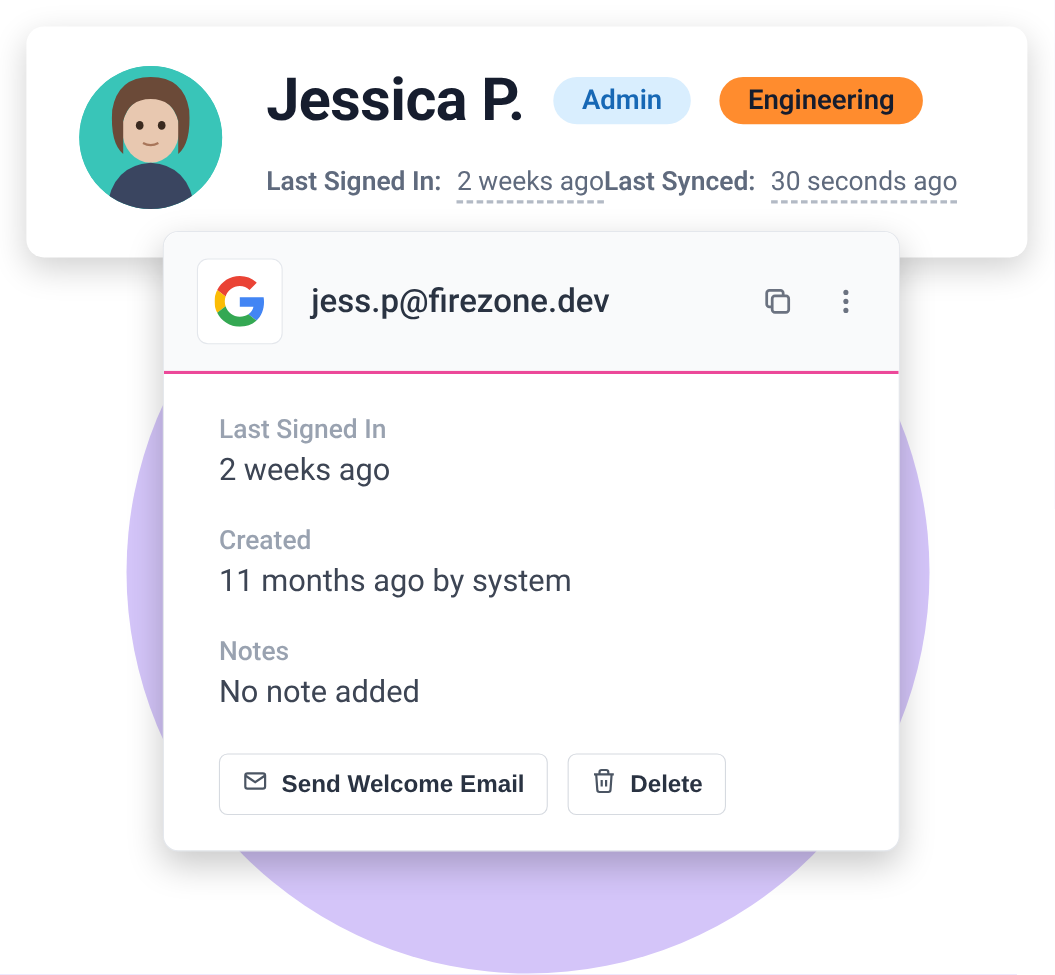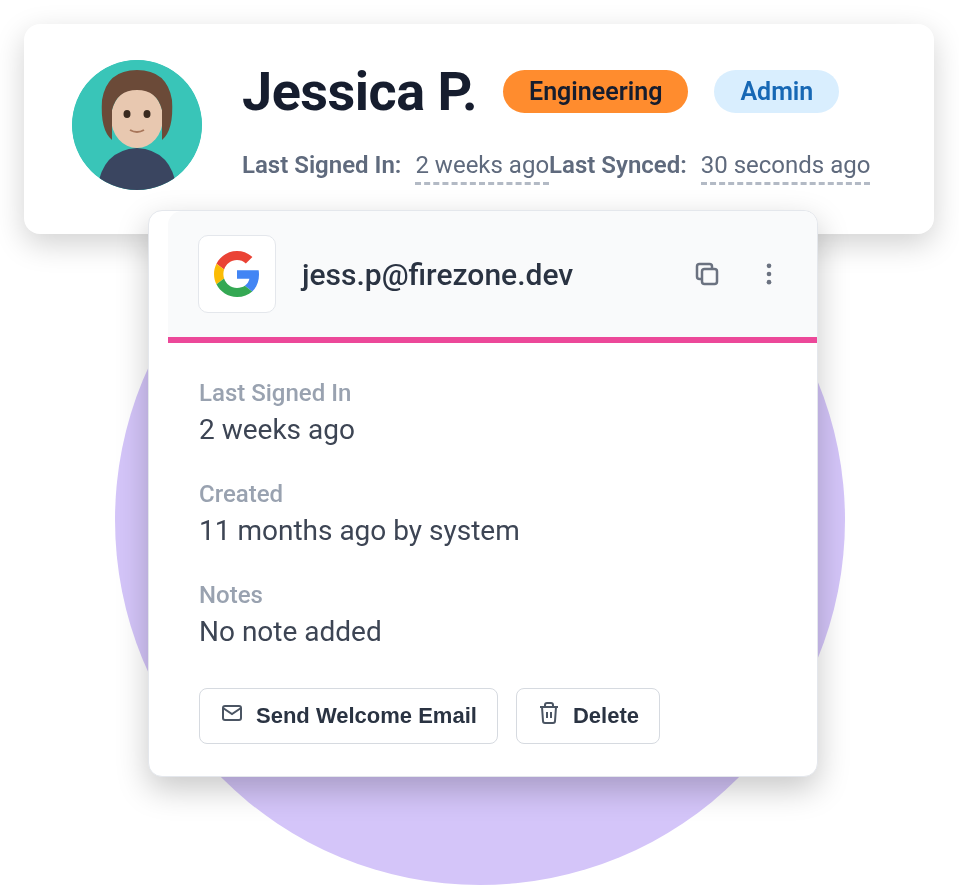--- a/index.html
+++ b/index.html
@@ -86,24 +86,23 @@
       border: 1px solid #e4e7ec;
       border-radius: 14px;
       box-shadow: 0 12px 32px rgba(0,0,0,0.22);
       z-index: 2;
     }
     .detail-header {
       display: flex;
       align-items: center;
       gap: 26px;
       padding: 24px 30px;
-      border-bottom: 6px solid #ec4899;
+      border-bottom: 3px solid #ec4899;
       background: #f9fafb;
       border-radius: 14px 14px 0 0;
-      margin-left: 19px;
     }
     .google-icon-box {
       width: 78px;
       height: 78px;
       background: #ffffff;
       border: 1px solid #e4e7ec;
       border-radius: 10px;
       display: flex;
       align-items: center;
       justify-content: center;
@@ -169,22 +168,22 @@
       <path d="M 30 40 Q 35 10 65 10 Q 95 10 100 40 Q 102 70 90 80 L 90 50 Q 85 30 65 30 Q 45 30 40 50 L 40 80 Q 28 70 30 40 Z" fill="#6b4a38"></path>
       <path d="M 25 130 Q 30 90 65 88 Q 100 90 105 130 Z" fill="#3a4560"></path>
       <ellipse cx="55" cy="54" rx="3.5" ry="4" fill="#3a2a1f"></ellipse>
       <ellipse cx="75" cy="54" rx="3.5" ry="4" fill="#3a2a1f"></ellipse>
       <path d="M 58 70 Q 65 74 72 70" stroke="#a8765a" stroke-width="2" fill="none"></path>
     </svg>
   </div>
   <div class="profile-main">
     <div class="name-row">
       <div class="name">Jessica P.</div>
+      <div class="badge badge-admin">Admin</div>
       <div class="badge badge-eng">Engineering</div>
-      <div class="badge badge-admin">Admin</div>
     </div>
     <div class="meta-row">
       <div class="meta-item">
         <span class="meta-label">Last Signed In:</span>
         <span class="meta-value">2 weeks ago</span>
       </div>
       <div class="meta-item">
         <span class="meta-label">Last Synced:</span>
         <span class="meta-value">30 seconds ago</span>
       </div>

